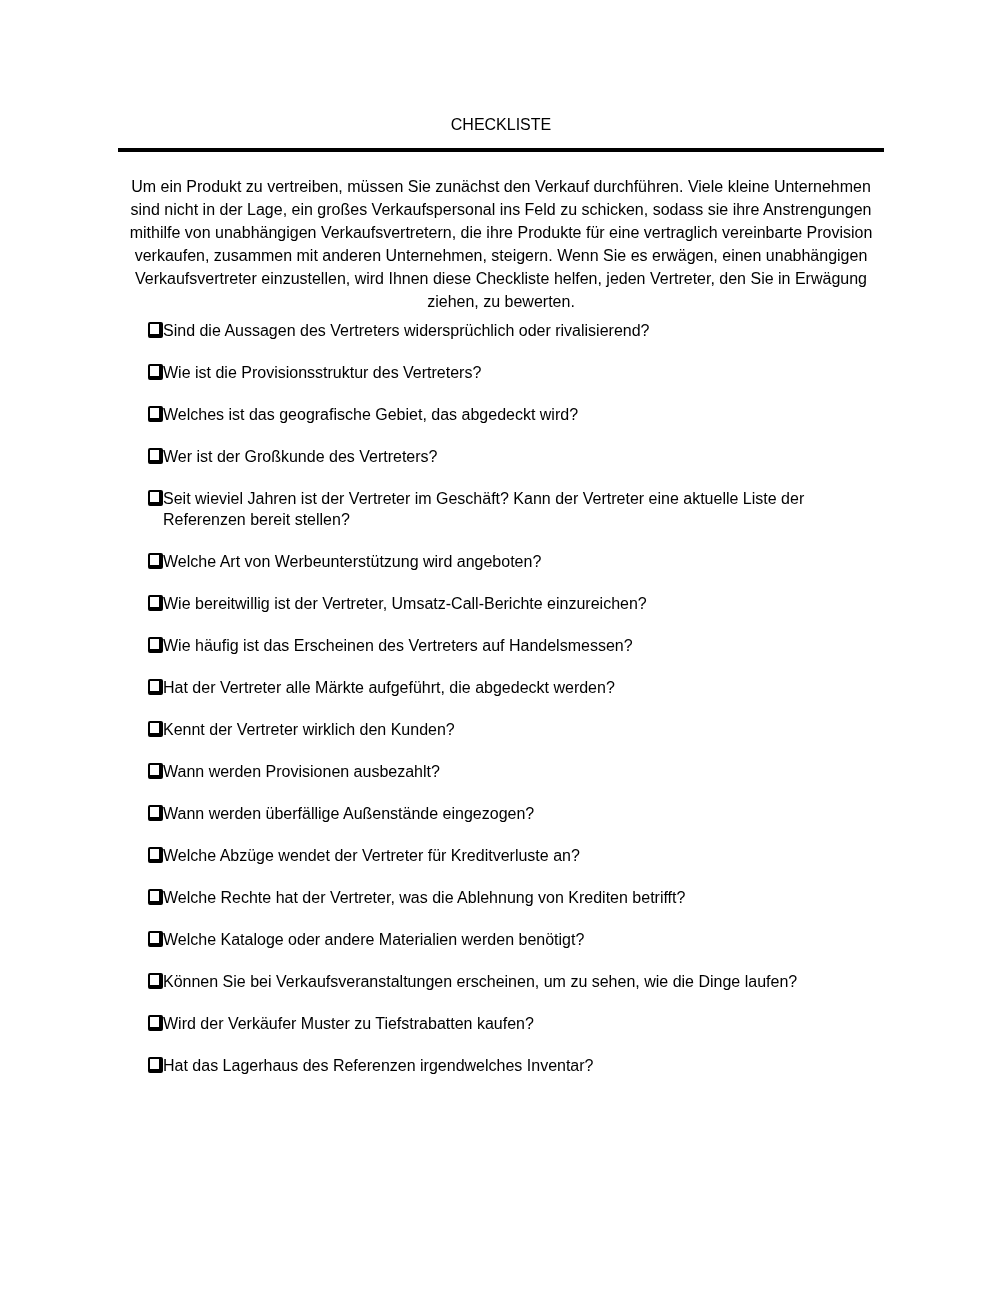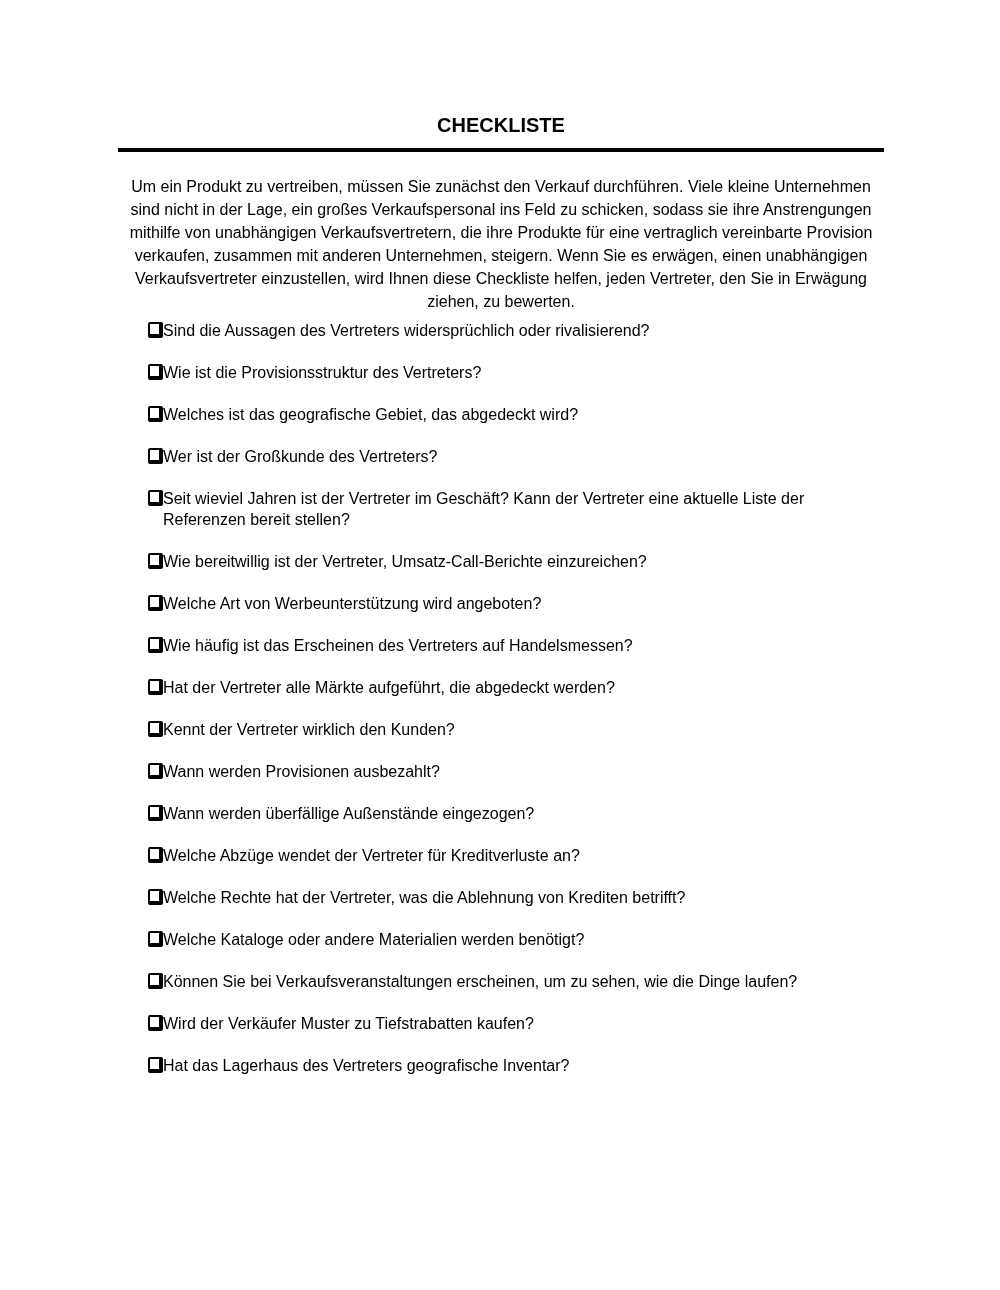--- a/index.html
+++ b/index.html
@@ -18,23 +18,23 @@
     box-sizing: border-box;
     width: 1000px;
     height: 1290px;
     padding: 0 116px 40px 118px;
     background: #ffffff;
     overflow: hidden;
   }
   .doc-title {
     margin: 114px 0 0 0;
     text-align: center;
-    font-size: 20px;
+    font-size: 16px;
     line-height: 22px;
-    font-weight: bold;
+    font-weight: normal;
   }
   .doc-subtitle {
     margin: 24px 0 0 0;
     text-align: center;
     font-size: 17.5px;
     line-height: 22px;
     font-weight: bold;
   }
   .title-divider {
     margin-top: 12px;
@@ -104,25 +104,25 @@
     <li>
       <span class="checkbox"></span>
       <span class="item-text">Wer ist der Großkunde des Vertreters?</span>
     </li>
     <li>
       <span class="checkbox"></span>
       <span class="item-text">Seit wieviel Jahren ist der Vertreter im Geschäft? Kann der Vertreter eine aktuelle Liste der Referenzen bereit stellen?</span>
     </li>
     <li>
       <span class="checkbox"></span>
-      <span class="item-text">Wie bereitwillig ist der Vertreter, Umsatz-Call-Berichte einzureichen?</span>
+      <span class="item-text">Welche Art von Werbeunterstützung wird angeboten?</span>
     </li>
     <li>
       <span class="checkbox"></span>
-      <span class="item-text">Welche Art von Werbeunterstützung wird angeboten?</span>
+      <span class="item-text">Wie bereitwillig ist der Vertreter, Umsatz-Call-Berichte einzureichen?</span>
     </li>
     <li>
       <span class="checkbox"></span>
       <span class="item-text">Wie häufig ist das Erscheinen des Vertreters auf Handelsmessen?</span>
     </li>
     <li>
       <span class="checkbox"></span>
       <span class="item-text">Hat der Vertreter alle Märkte aufgeführt, die abgedeckt werden?</span>
     </li>
     <li>
@@ -152,17 +152,17 @@
     <li>
       <span class="checkbox"></span>
       <span class="item-text">Können Sie bei Verkaufsveranstaltungen erscheinen, um zu sehen, wie die Dinge laufen?</span>
     </li>
     <li>
       <span class="checkbox"></span>
       <span class="item-text">Wird der Verkäufer Muster zu Tiefstrabatten kaufen?</span>
     </li>
     <li>
       <span class="checkbox"></span>
-      <span class="item-text">Hat das Lagerhaus des Vertreters geografische Inventar?</span>
+      <span class="item-text">Hat das Lagerhaus des Referenzen irgendwelches Inventar?</span>
     </li>
   </ul>
 
 </div>
 
 </body></html>

